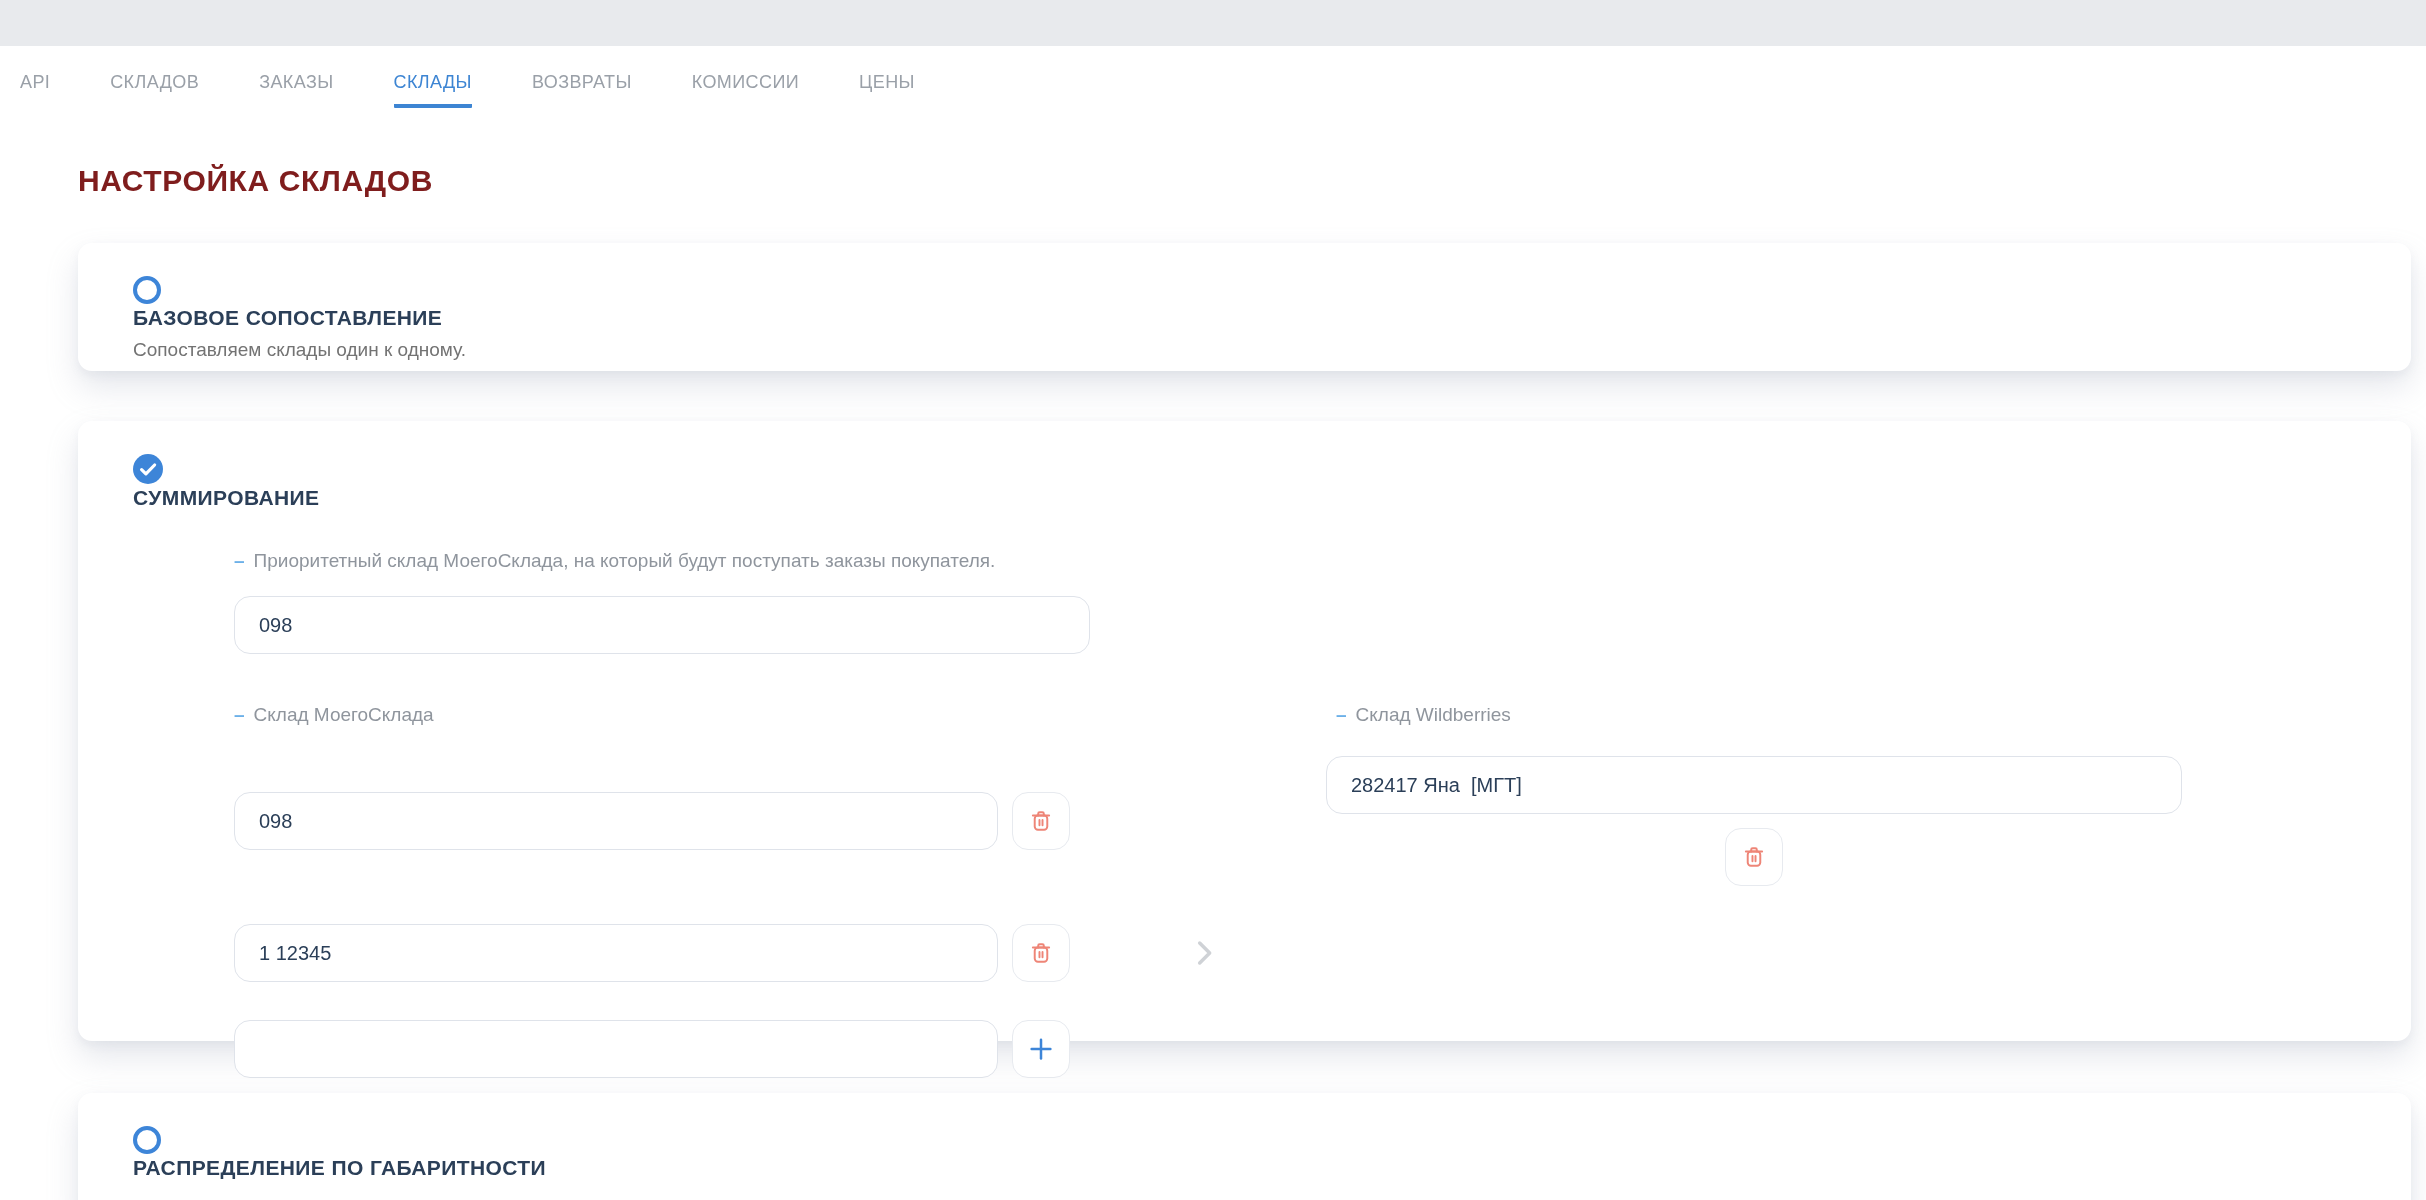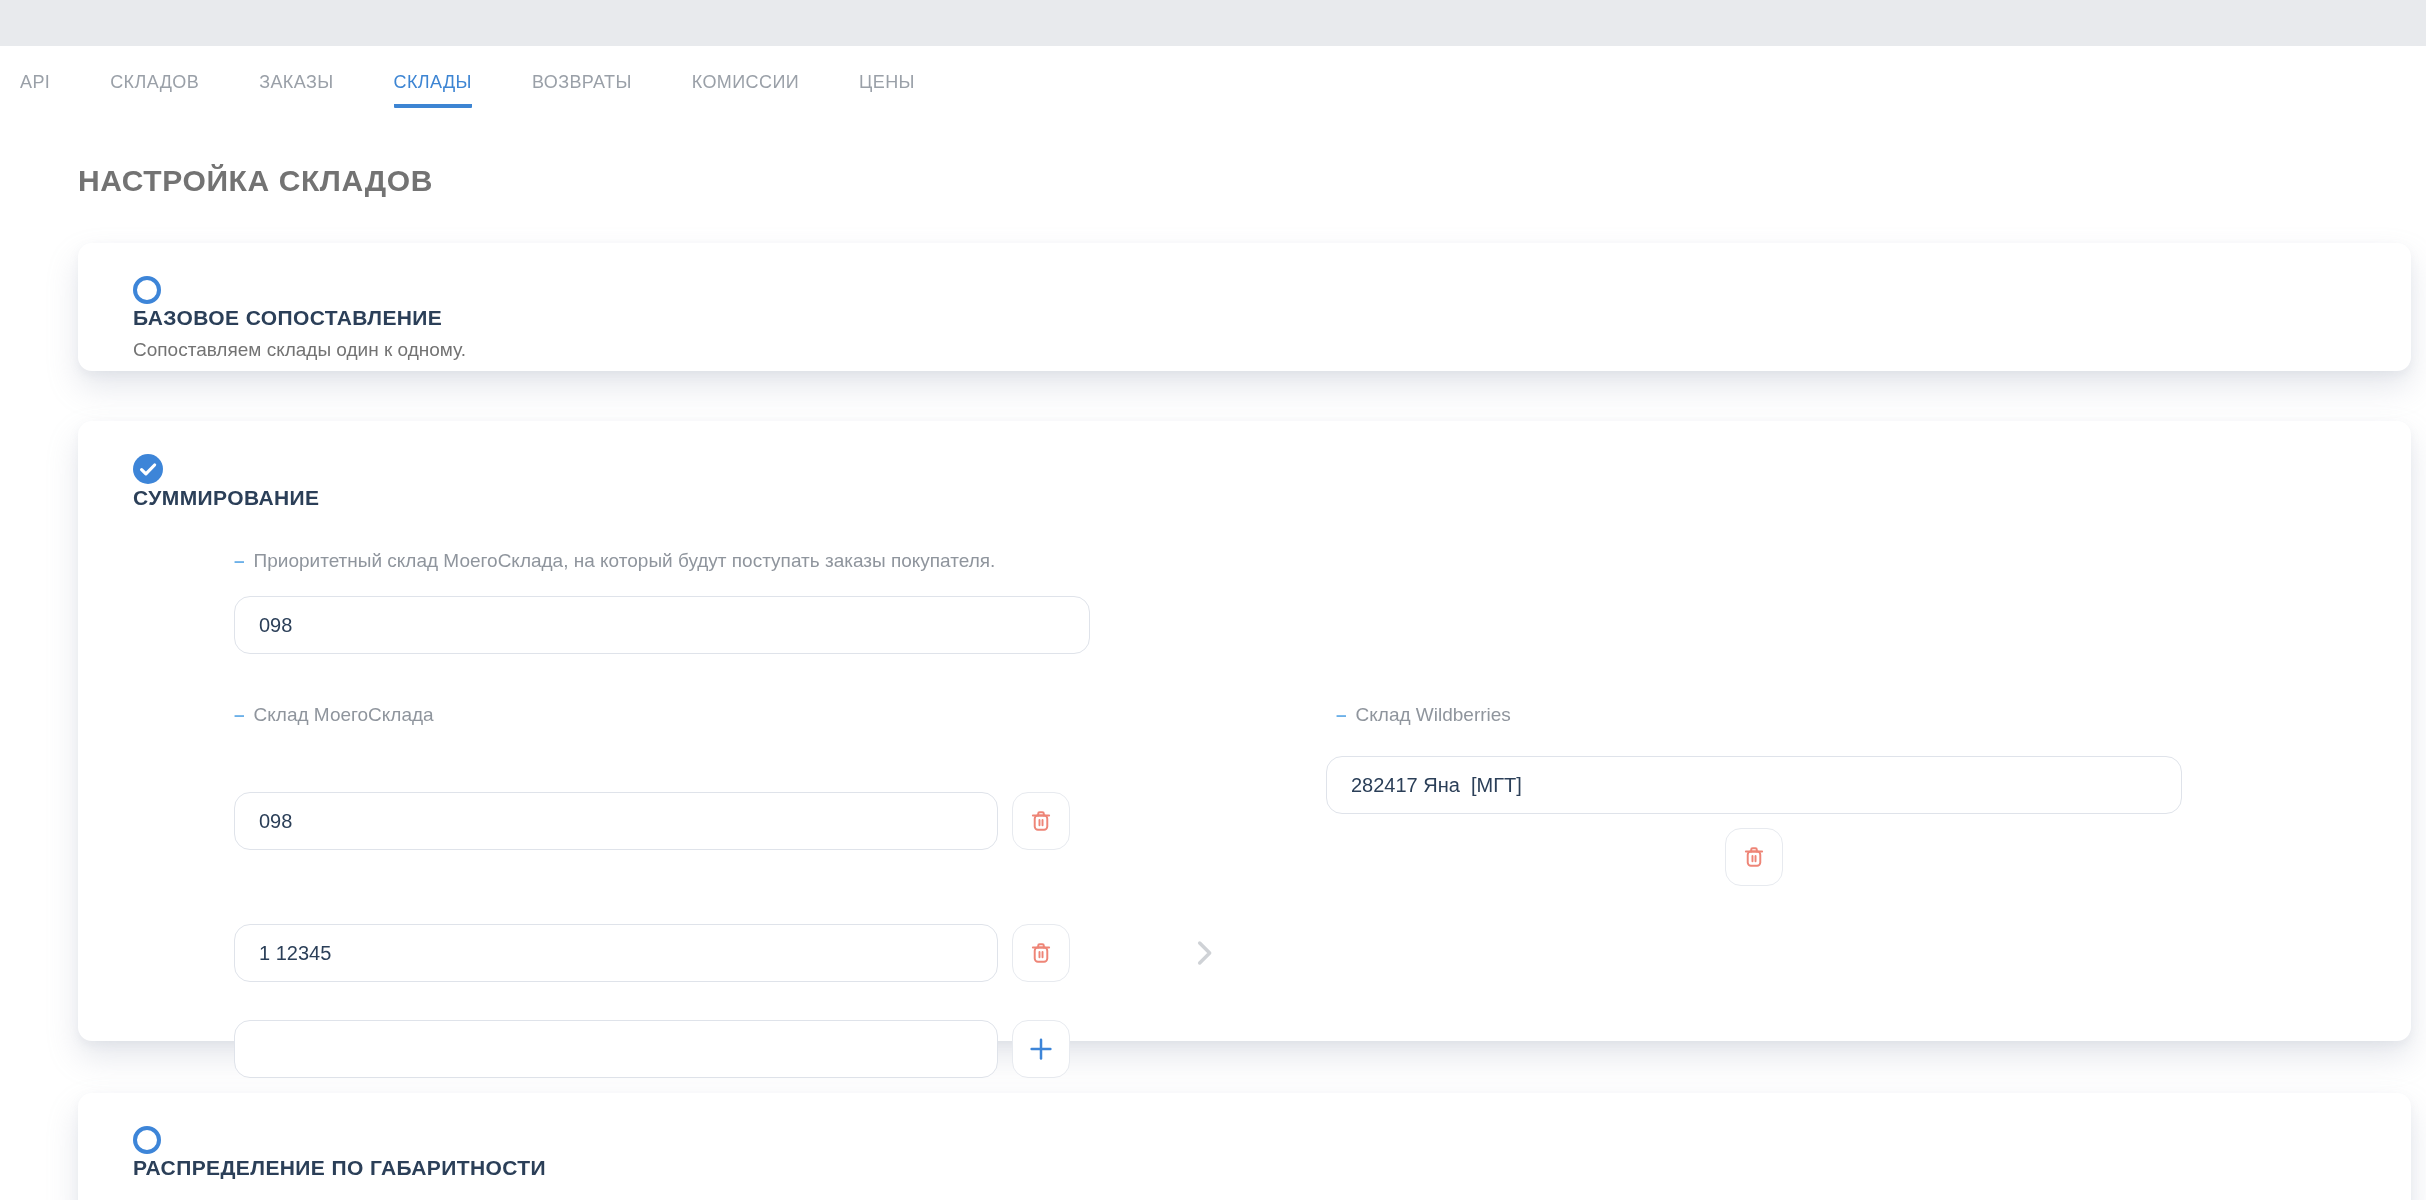--- a/index.html
+++ b/index.html
@@ -36,21 +36,21 @@
     color:#3d85d3;
     border-bottom-color:#3d85d3;
   }
 
   
   .page-title {
     margin:56px 0 0 78px;
     font-size:30px;
     font-weight:bold;
     letter-spacing:0.6px;
-    color:#737373;
+    color:#7f1d1d;
   }
 
   
   .card {
     width:2333px;
     margin-left:78px;
     background:#ffffff;
     border-radius:14px;
     box-shadow:0 16px 32px rgba(145,155,175,0.24), 0 4px 10px rgba(145,155,175,0.10);
     position:relative;

